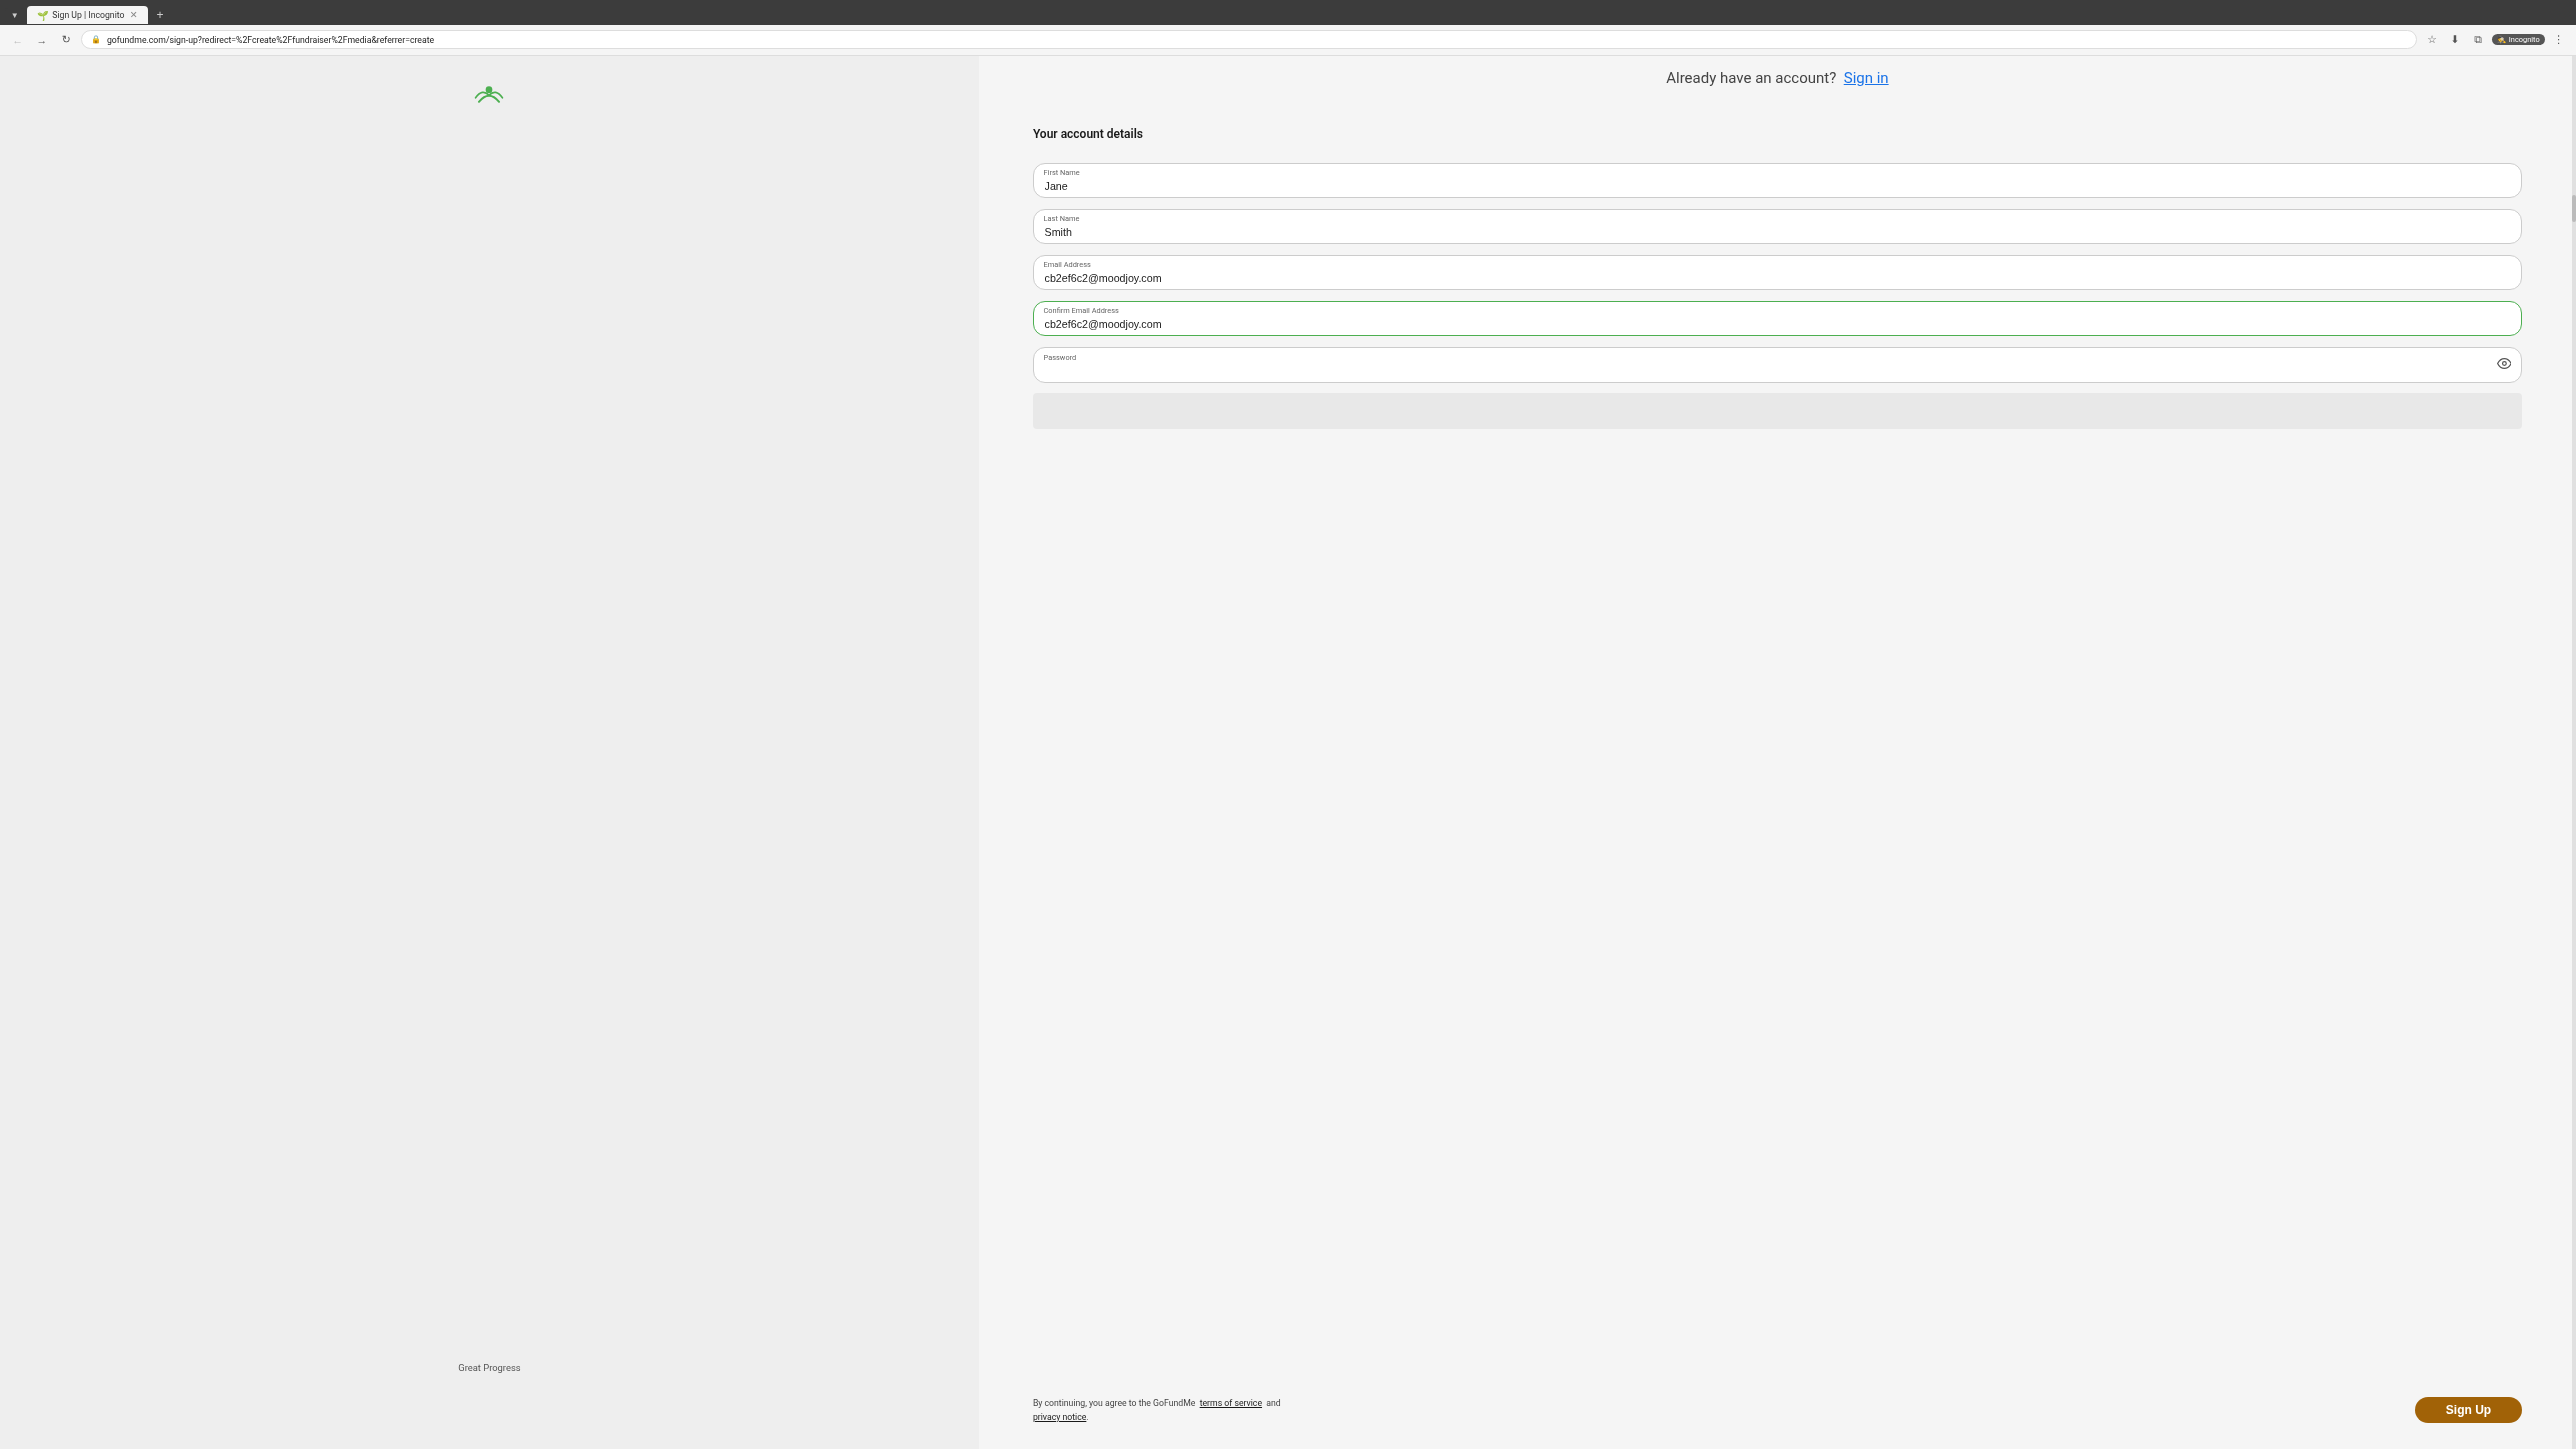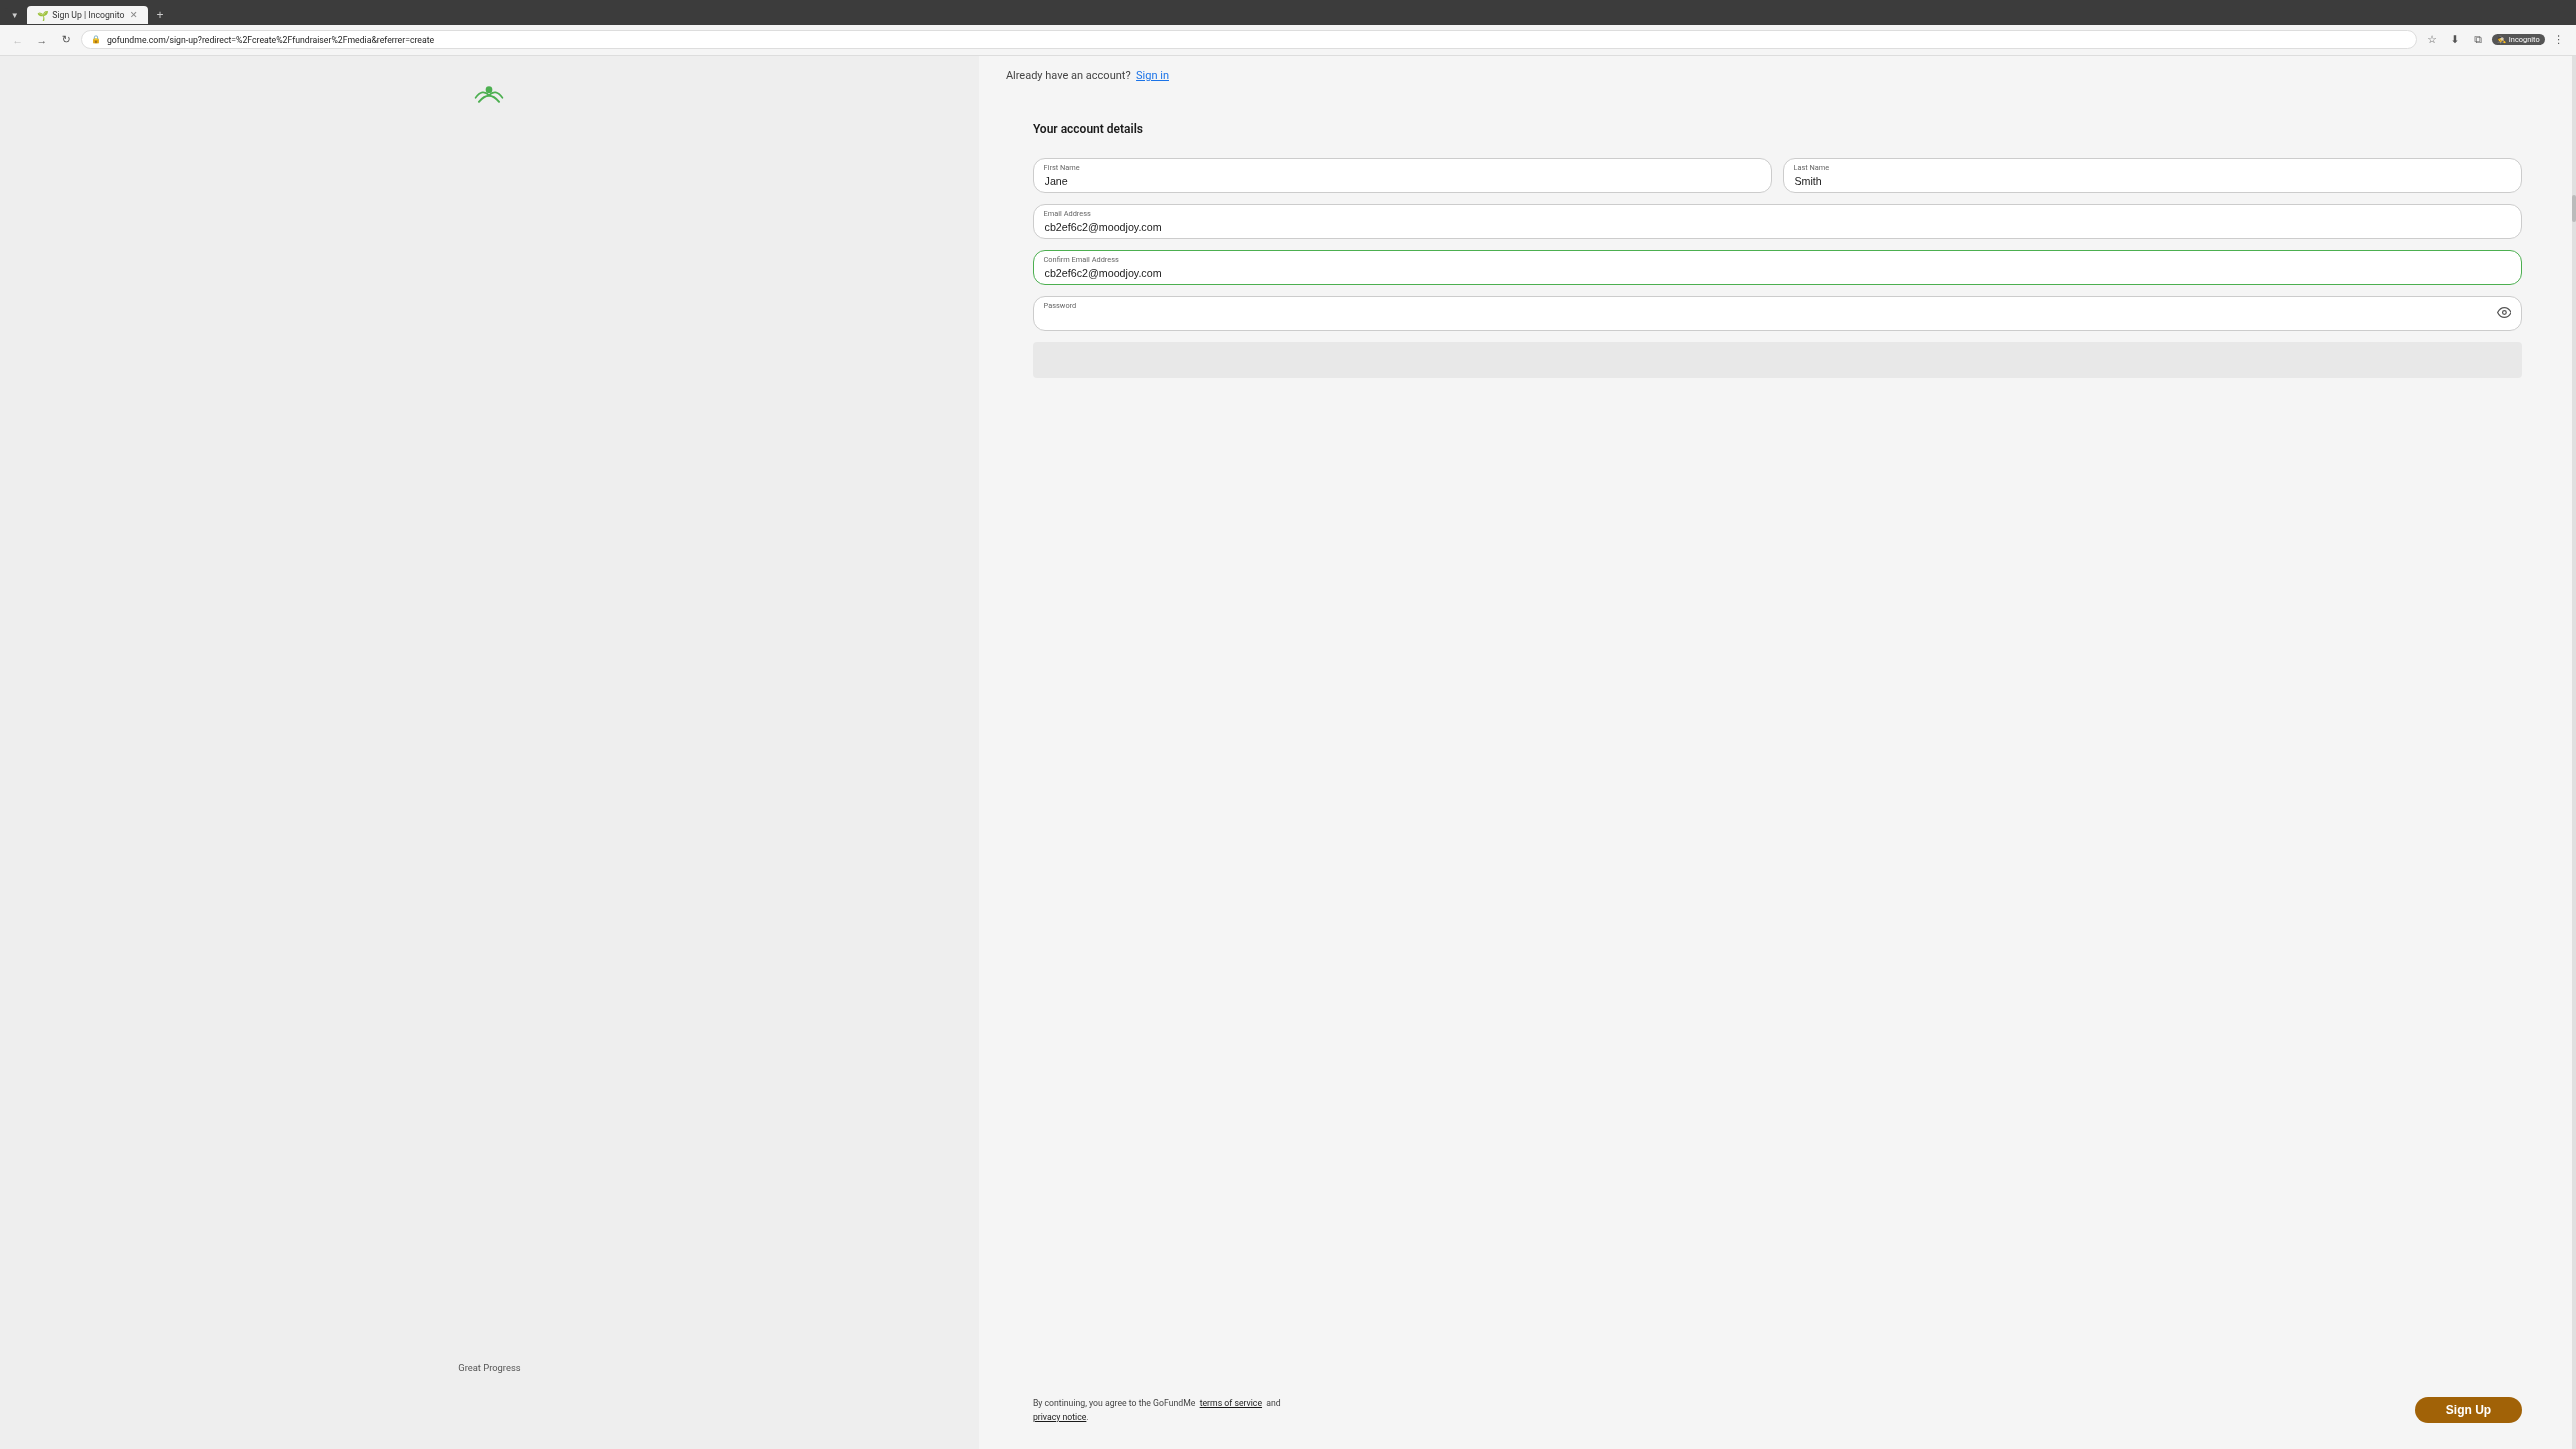--- a/index.html
+++ b/index.html
@@ -214,22 +214,22 @@
     
     .right-panel {
       width: 62%;
       background: #f5f5f5;
       display: flex;
       flex-direction: column;
     }
 
     .right-header {
       padding: 13.4px 27px;
-      text-align: left;
-      font-size: 11px;
+      text-align: center;
+      font-size: 15px;
       color: #444;
     }
 
     .sign-in-link {
       color: #1a73e8;
       text-decoration: underline;
       cursor: pointer;
     }
 
     .form-container {
@@ -241,20 +241,21 @@
       font-size: 12px;
       font-weight: 600;
       color: #1a1a1a;
       margin-bottom: 21.5px;
     }
 
     .form-row {
       display: flex;
       gap: 10.7px;
       margin-bottom: 10.7px;
+      flex-direction: column;
     }
 
     .form-group {
       flex: 1;
       position: relative;
     }
 
     .form-group.full-width {
       width: 100%;
     }

